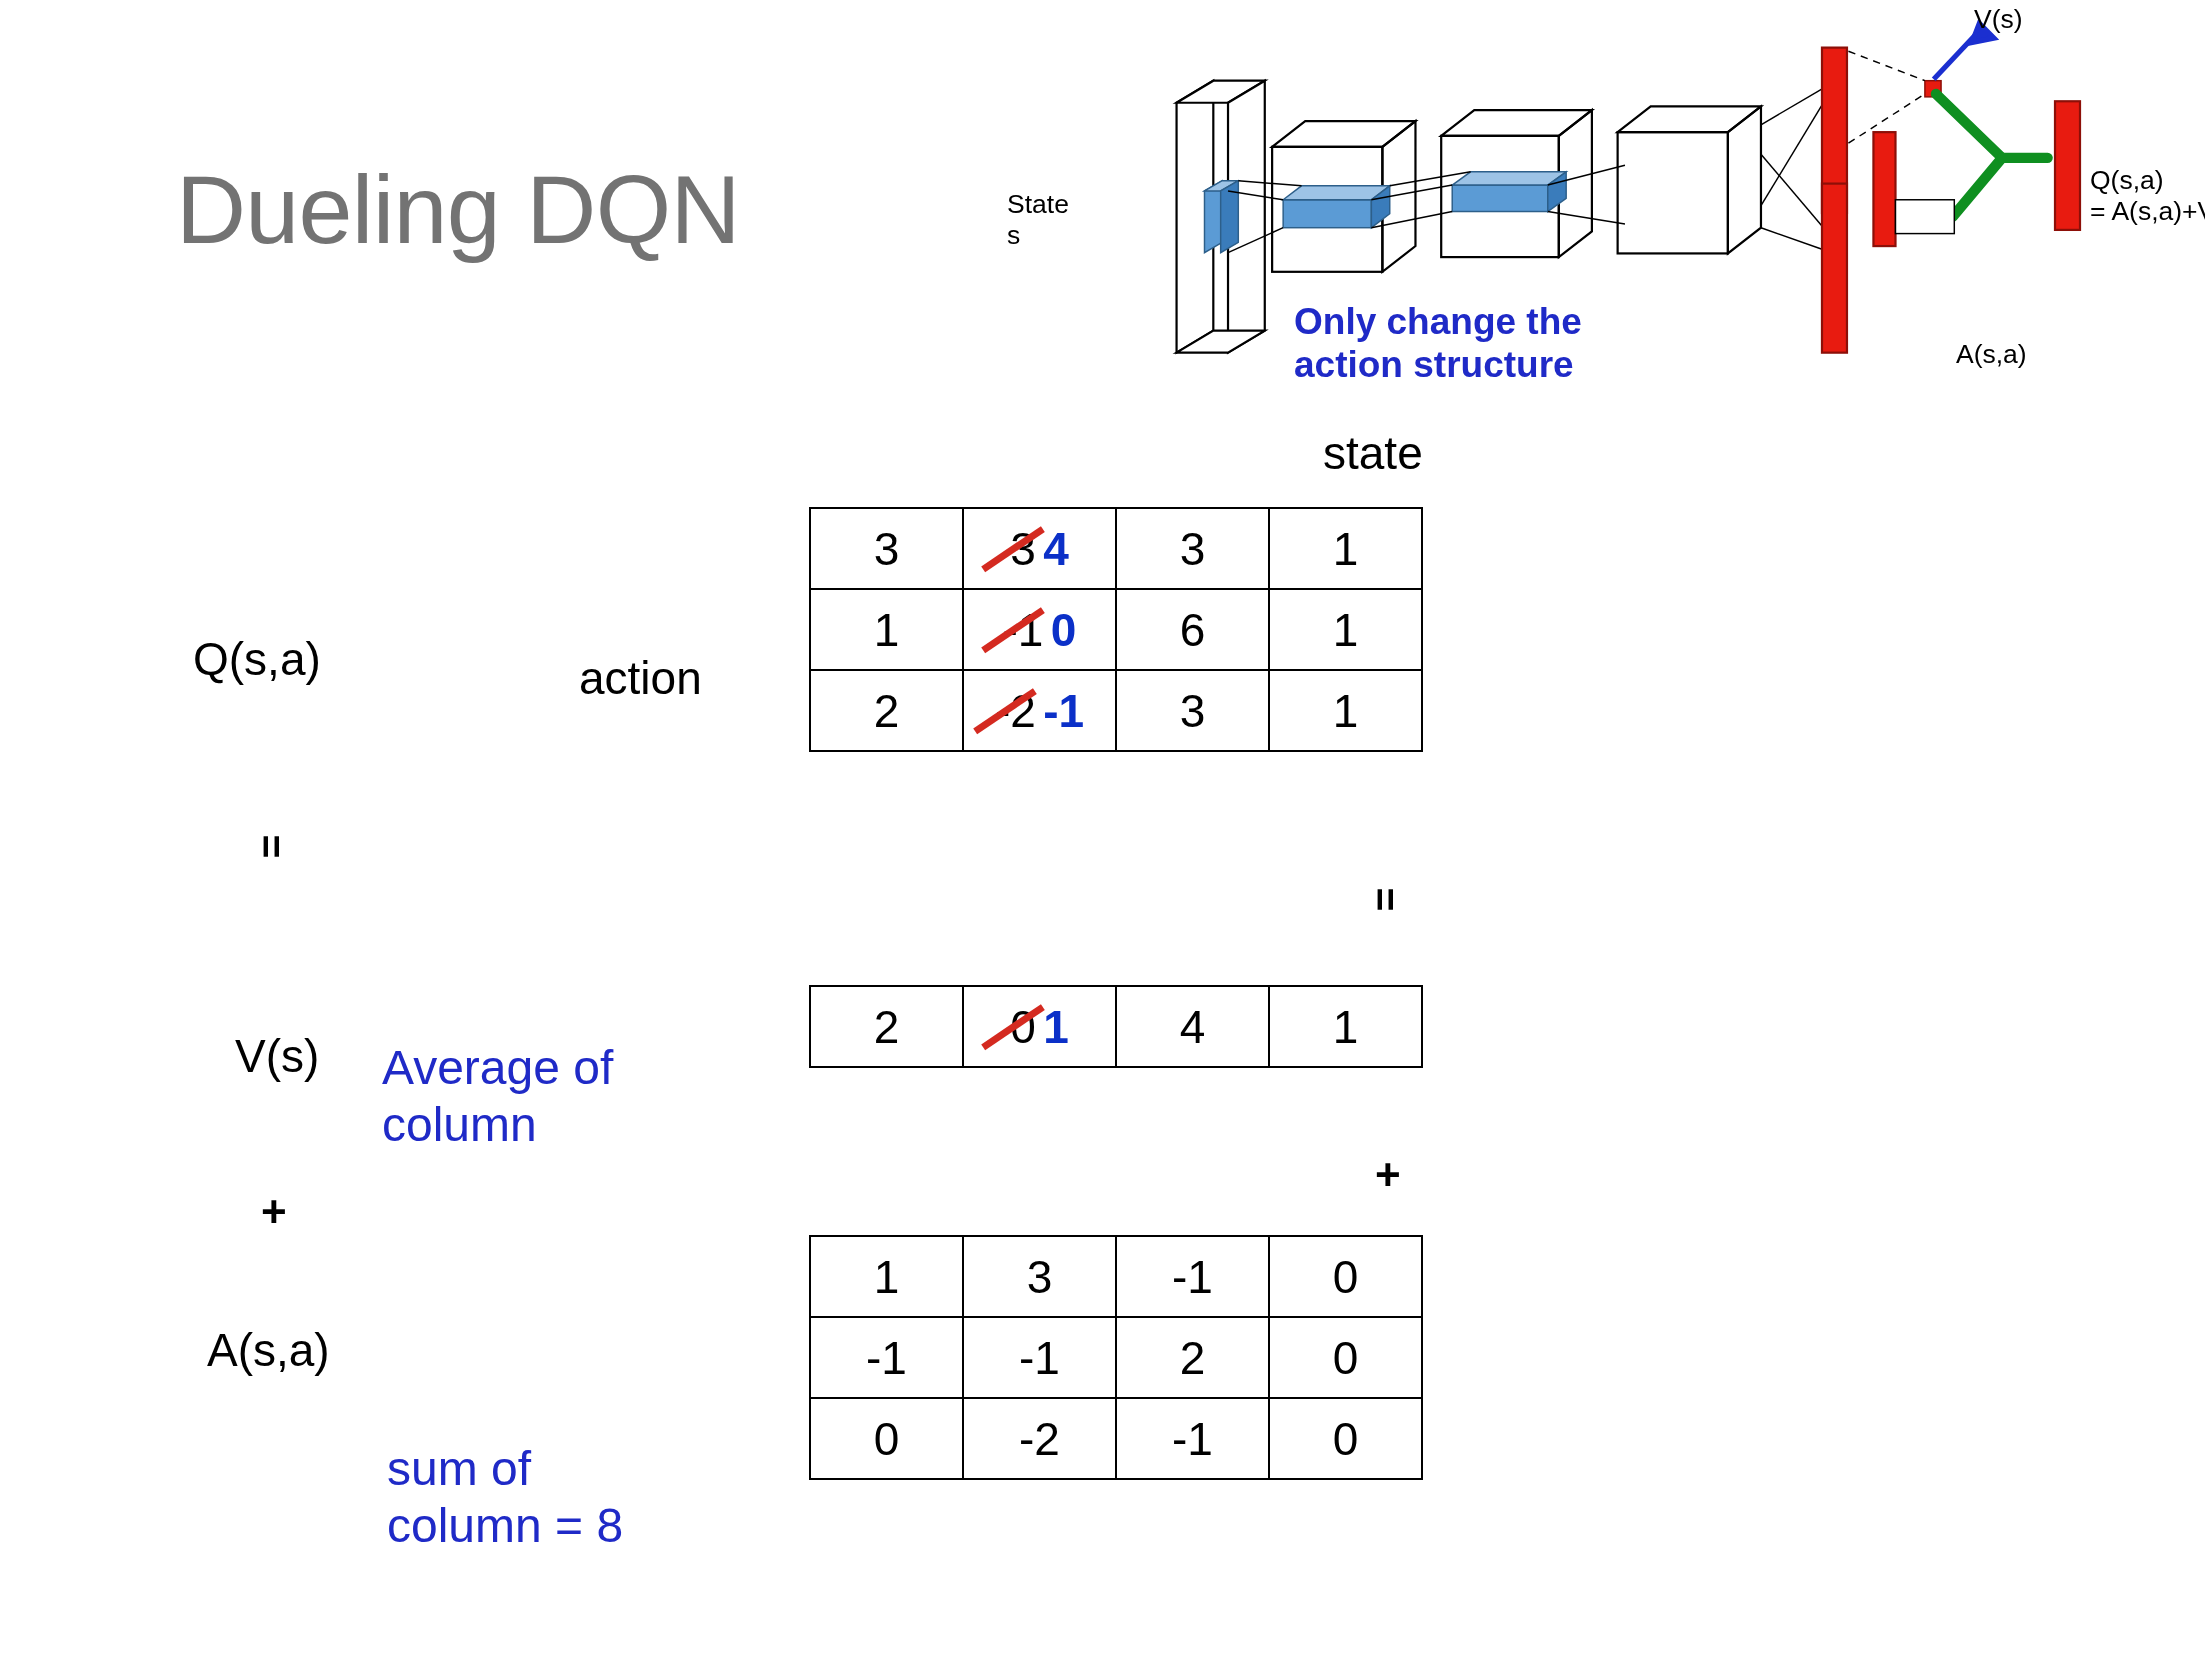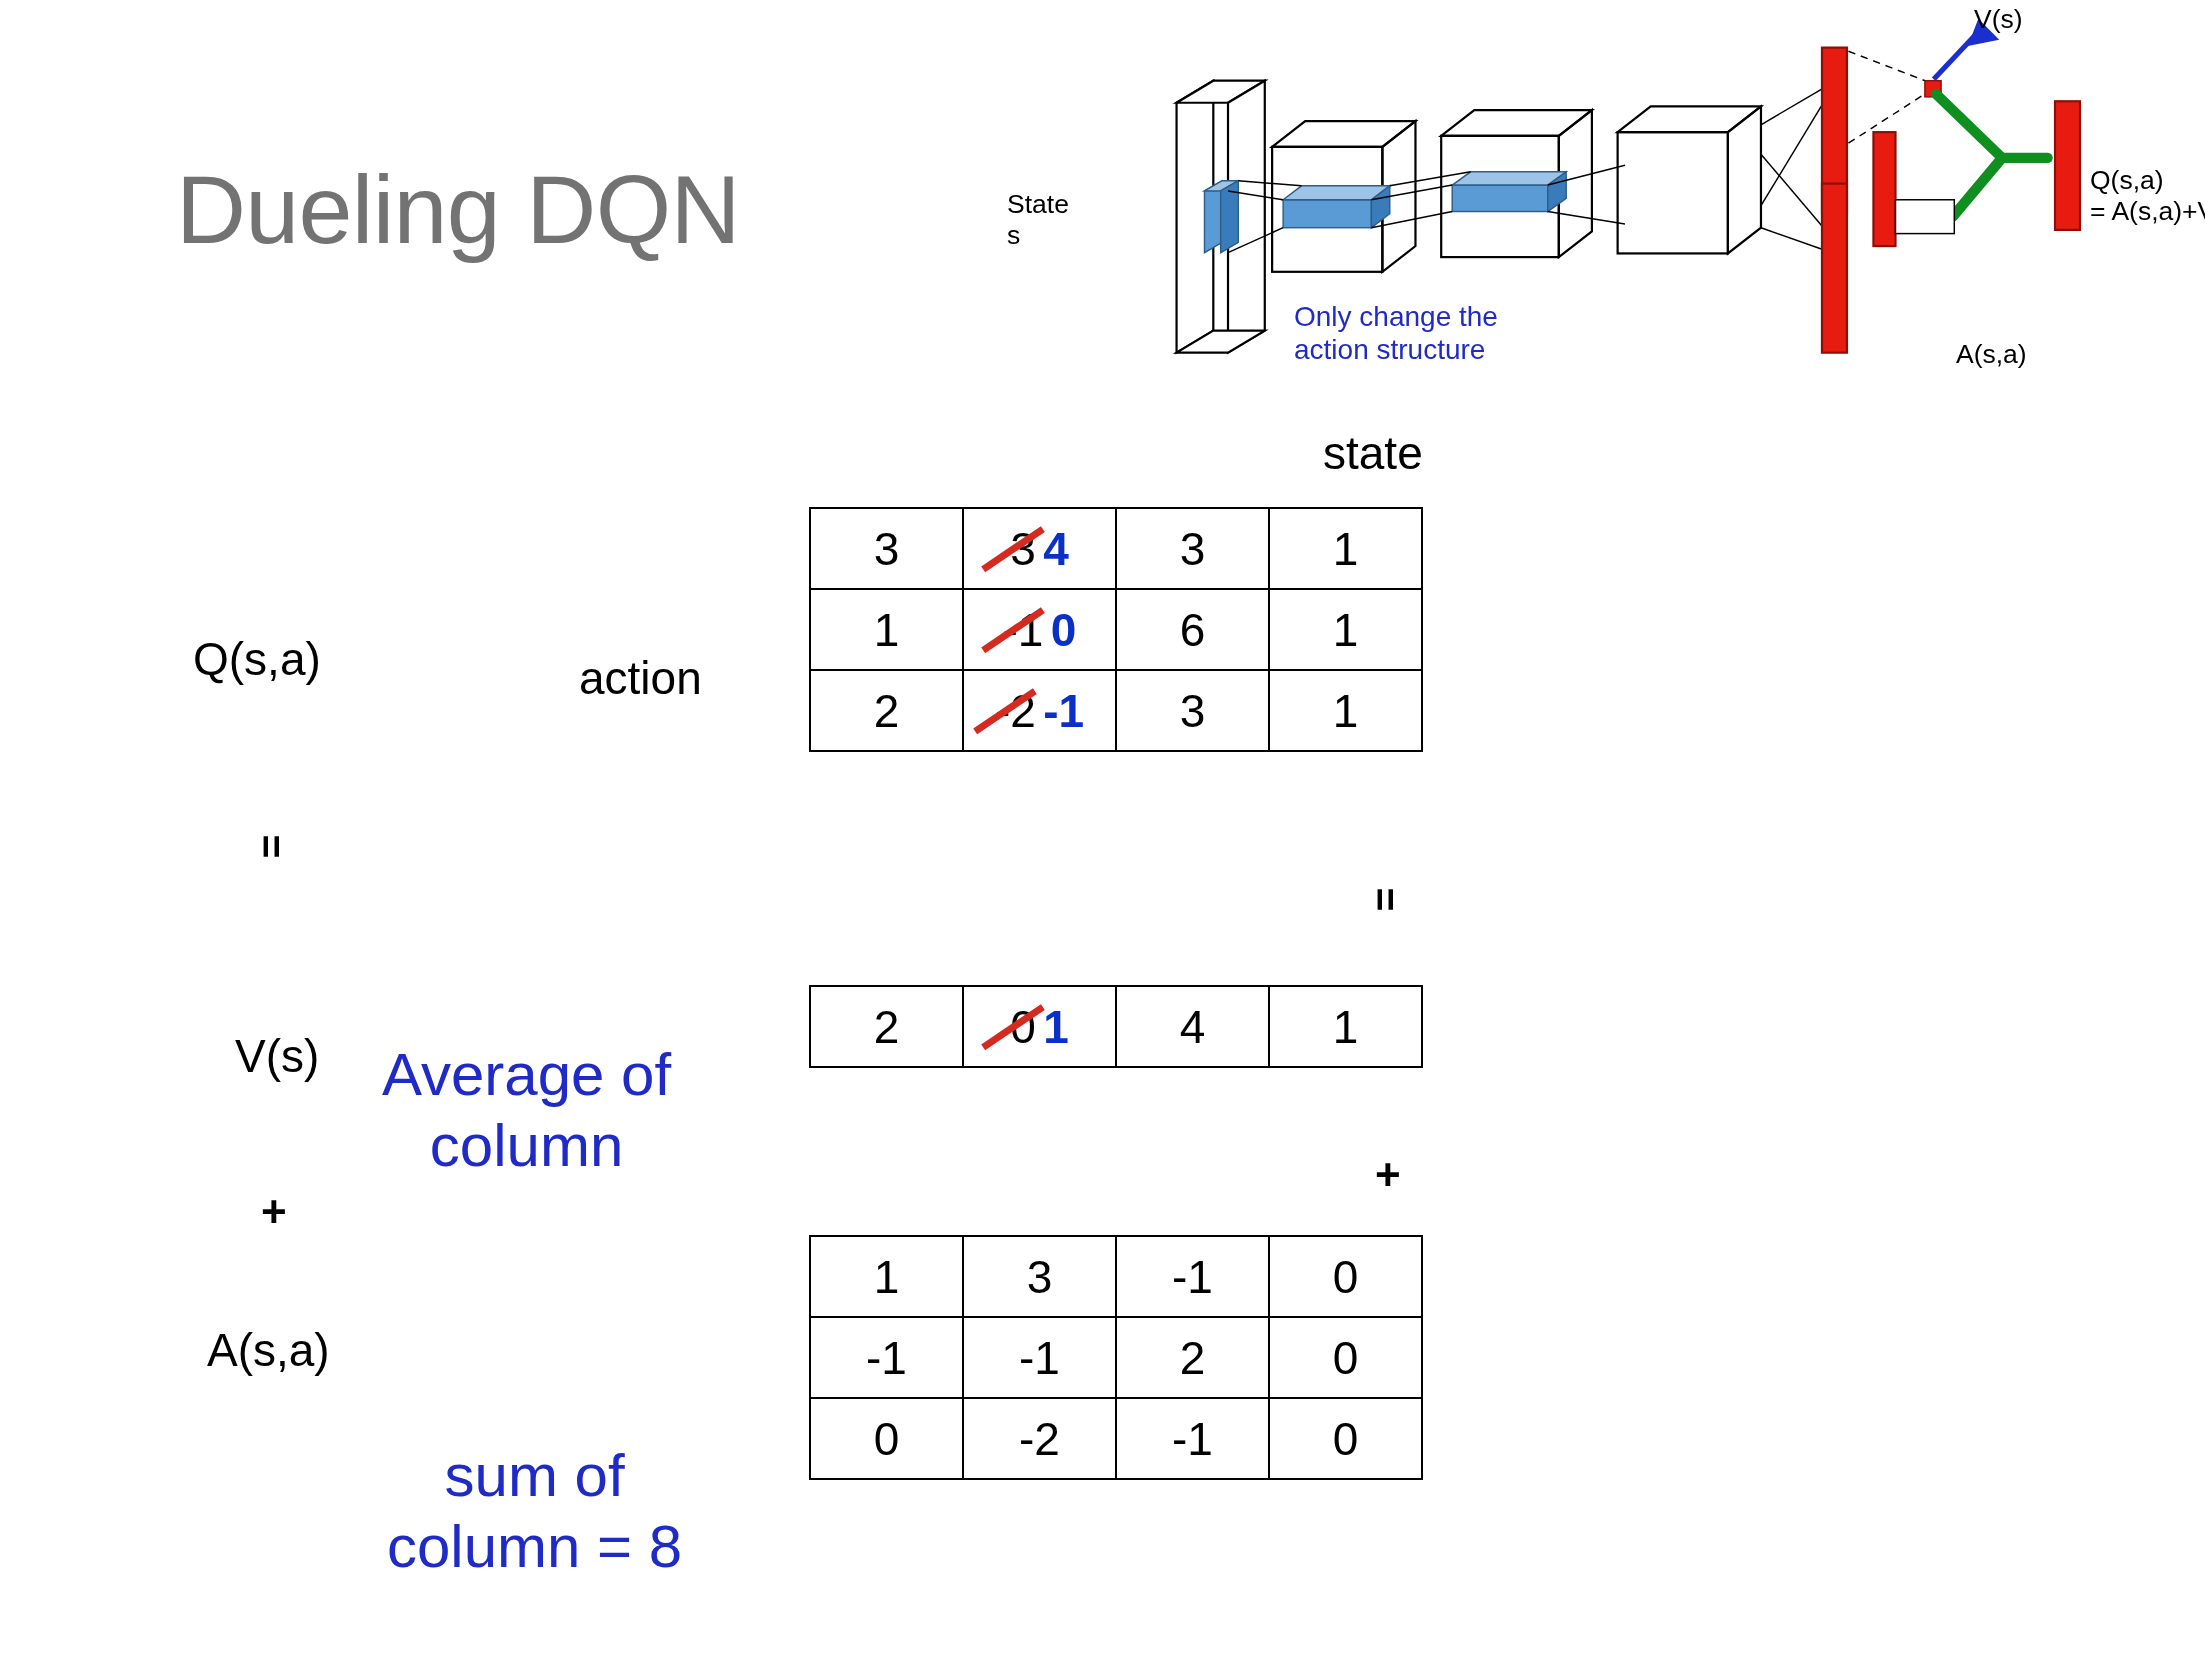--- a/index.html
+++ b/index.html
@@ -43,44 +43,43 @@
   #network-figure svg { display: block; }
   .fig-label {
     position: absolute;
     font-size: 26.5px;
     color: #000000;
     line-height: 1.15;
     white-space: nowrap;
   }
   .fig-label.blue {
     color: #1f2ac7;
-    font-weight: 400;
-    font-size: 28px;
+    font-weight: 700;
+    font-size: 37px;
   }
 
   
   .axis-label {
     position: absolute;
     font-size: 46px;
     color: #000000;
     white-space: nowrap;
   }
   .big-op {
     position: absolute;
     font-size: 44px;
     font-weight: 700;
     color: #000000;
   }
   .note-blue {
     position: absolute;
     color: #1f2ac7;
-    font-size: 60px;
+    font-size: 48px;
     line-height: 1.18;
     white-space: nowrap;
-    text-align: center;
   }
 
   
   .grid {
     position: absolute;
     border-collapse: collapse;
     table-layout: fixed;
   }
   .grid td {
     border: 2.2px solid #000000;

